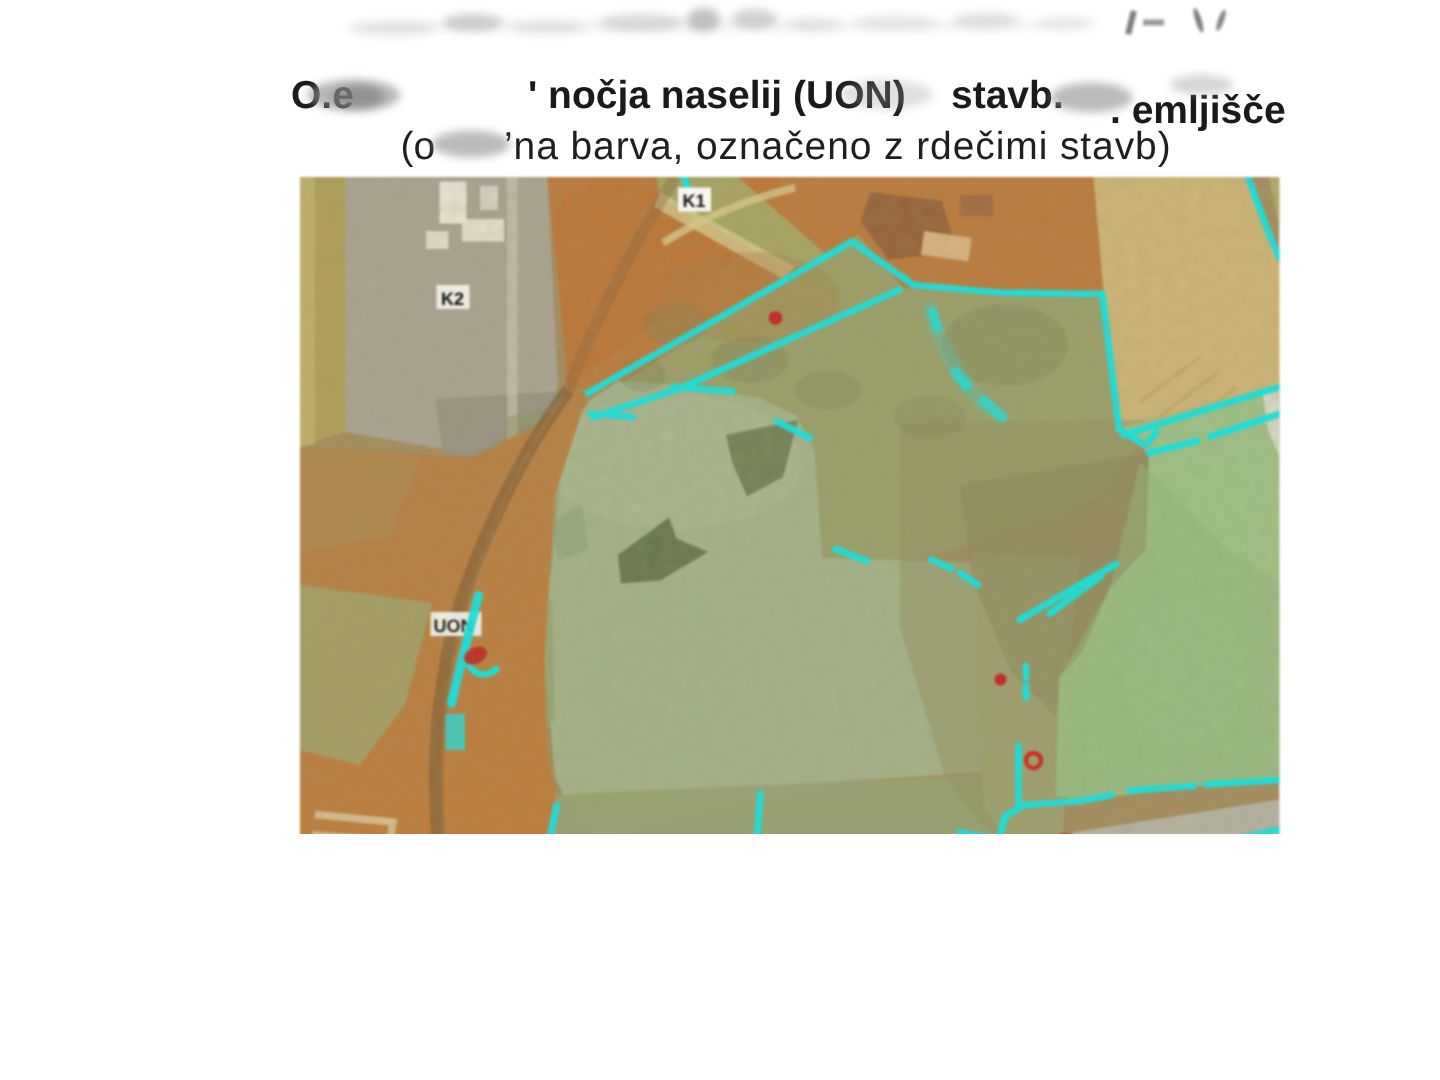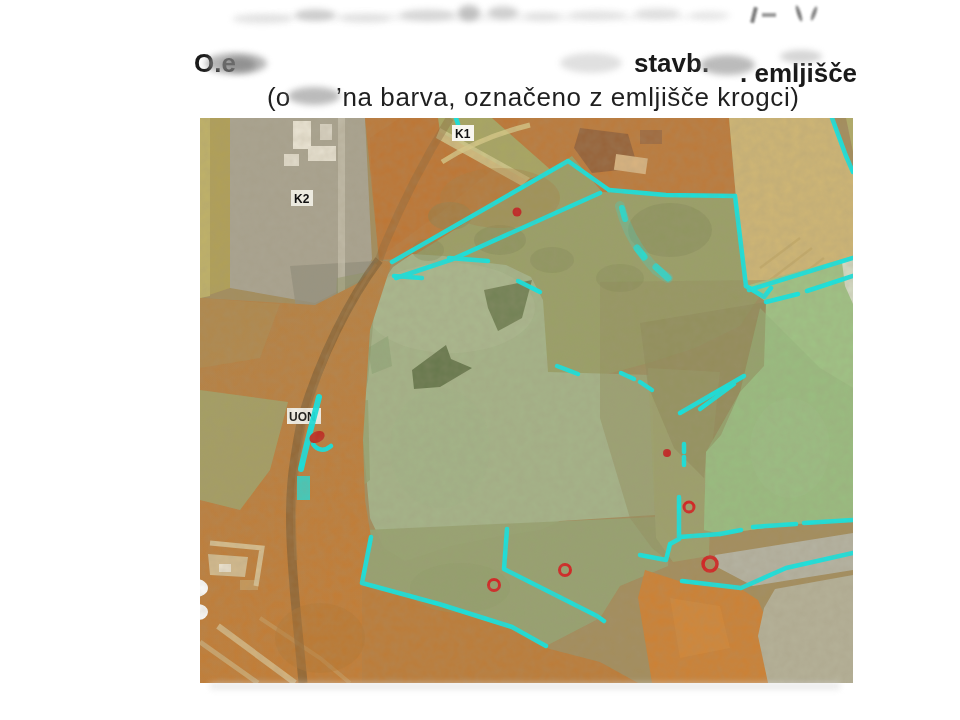--- a/index.html
+++ b/index.html
@@ -1,16 +1,16 @@
 <!DOCTYPE html>
 <html><head>
 <meta charset="utf-8">
 <style>
   html,body{margin:0;padding:0;background:#ffffff;}
-  #page{position:relative;width:960px;height:720px;background:#ffffff;overflow:hidden;
+  #page{position:relative;width:960px;height:556px;background:#ffffff;overflow:hidden;
         font-family:"Liberation Sans", sans-serif;}
   .smudge{position:absolute;border-radius:50%;filter:blur(3px);}
   .t1{position:absolute;font-weight:bold;font-size:26px;color:#1a1a1a;white-space:nowrap;}
   .t2{position:absolute;font-size:26px;color:#1f1f1f;white-space:nowrap;}
 </style>
 </head>
 <body>
 <div id="page">
 
   <div class="smudge" style="left:235px;top:13px;width:490px;height:8px;background:#b5b5b5;opacity:.18;"></div>
@@ -24,32 +24,33 @@
   <div class="smudge" style="left:570px;top:10px;width:55px;height:10px;background:#ababab;opacity:.24;"></div>
   <div class="smudge" style="left:635px;top:8px;width:45px;height:11px;background:#9c9c9c;opacity:.28;"></div>
   <div class="smudge" style="left:690px;top:11px;width:40px;height:9px;background:#ababab;opacity:.24;"></div>
 
   <div style="position:absolute;left:752px;top:7px;width:4px;height:16px;background:#444;opacity:.7;transform:rotate(14deg);filter:blur(1px);"></div>
   <div style="position:absolute;left:762px;top:13px;width:14px;height:4px;background:#555;opacity:.6;filter:blur(1px);"></div>
   <div style="position:absolute;left:797px;top:5px;width:4px;height:17px;background:#444;opacity:.7;transform:rotate(-18deg);filter:blur(1px);border-radius:50%;"></div>
   <div style="position:absolute;left:812px;top:6px;width:4px;height:15px;background:#444;opacity:.65;transform:rotate(20deg);filter:blur(1px);border-radius:50%;"></div>
 
   <div class="t1" style="left:194px;top:48px;">O.e<span style="letter-spacing:1px;"> </span></div>
+  <div class="t1" style="left:352px;top:48px;">ʹ nočja naselij (UON)</div>
   <div class="t1" style="left:634px;top:48px;">stavb.</div>
   <div class="t1" style="left:740px;top:58px;">. emljišče</div>
 
   <div class="smudge" style="left:205px;top:53px;width:62px;height:21px;background:#8f8f8f;opacity:.65;"></div>
   <div class="smudge" style="left:222px;top:57px;width:34px;height:15px;background:#6e6e6e;opacity:.5;"></div>
   <div class="smudge" style="left:700px;top:55px;width:55px;height:20px;background:#979797;opacity:.65;"></div>
   <div class="smudge" style="left:780px;top:50px;width:42px;height:13px;background:#ababab;opacity:.5;"></div>
 
   <div class="smudge" style="left:560px;top:53px;width:62px;height:20px;background:#9a9a9a;opacity:.3;"></div>
 
   <div class="t2" style="left:267px;top:82px;">(o</div>
-  <div class="t2" style="left:336px;top:82px;letter-spacing:0.6px;">’na barva, označeno z emljišče krogci)</div>
+  <div class="t2" style="left:336px;top:82px;letter-spacing:0.6px;">’na barva, označeno z rdečimi stavb)</div>
   <div class="smudge" style="left:288px;top:87px;width:52px;height:18px;background:#9b9b9b;opacity:.68;"></div>
 
   <svg width="653" height="565" viewBox="0 0 653 565" style="position:absolute;left:200px;top:118px;filter:blur(0.7px);" shape-rendering="auto">
     <defs>
       <filter id="noise" x="0" y="0" width="100%" height="100%">
         <feTurbulence type="fractalNoise" baseFrequency="0.12" numOctaves="2" seed="7" result="t"></feTurbulence>
         <feColorMatrix in="t" type="matrix" values="0 0 0 0 0.35  0 0 0 0 0.3  0 0 0 0 0.2  0 0 0 0.5 0"></feColorMatrix>
         <feComposite operator="in" in2="SourceGraphic"></feComposite>
       </filter>
       <linearGradient id="gO3" x1="0" y1="0" x2="0.3" y2="1">

